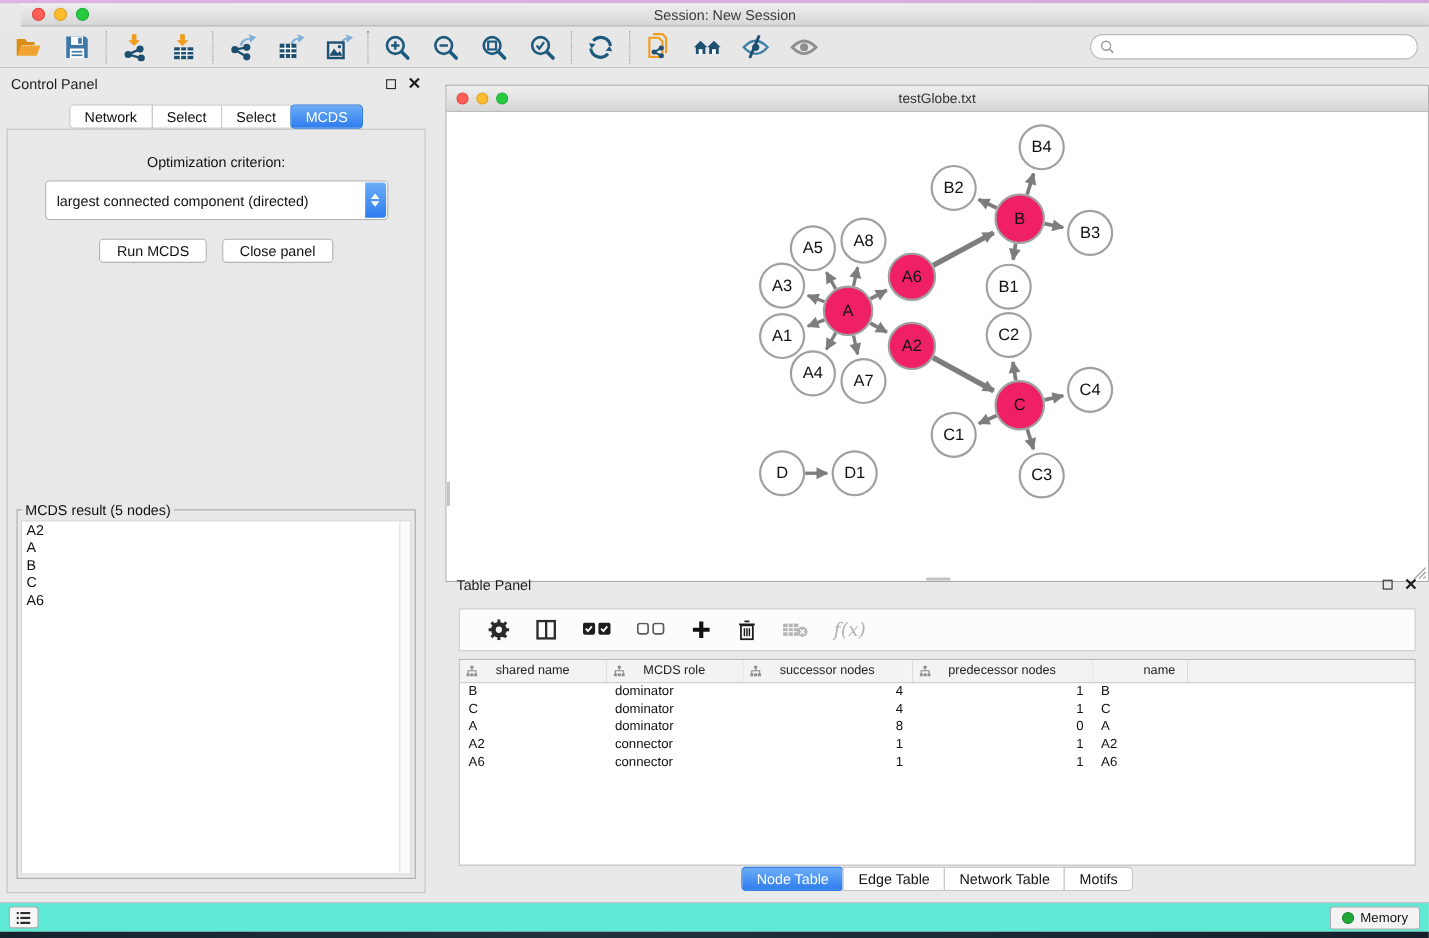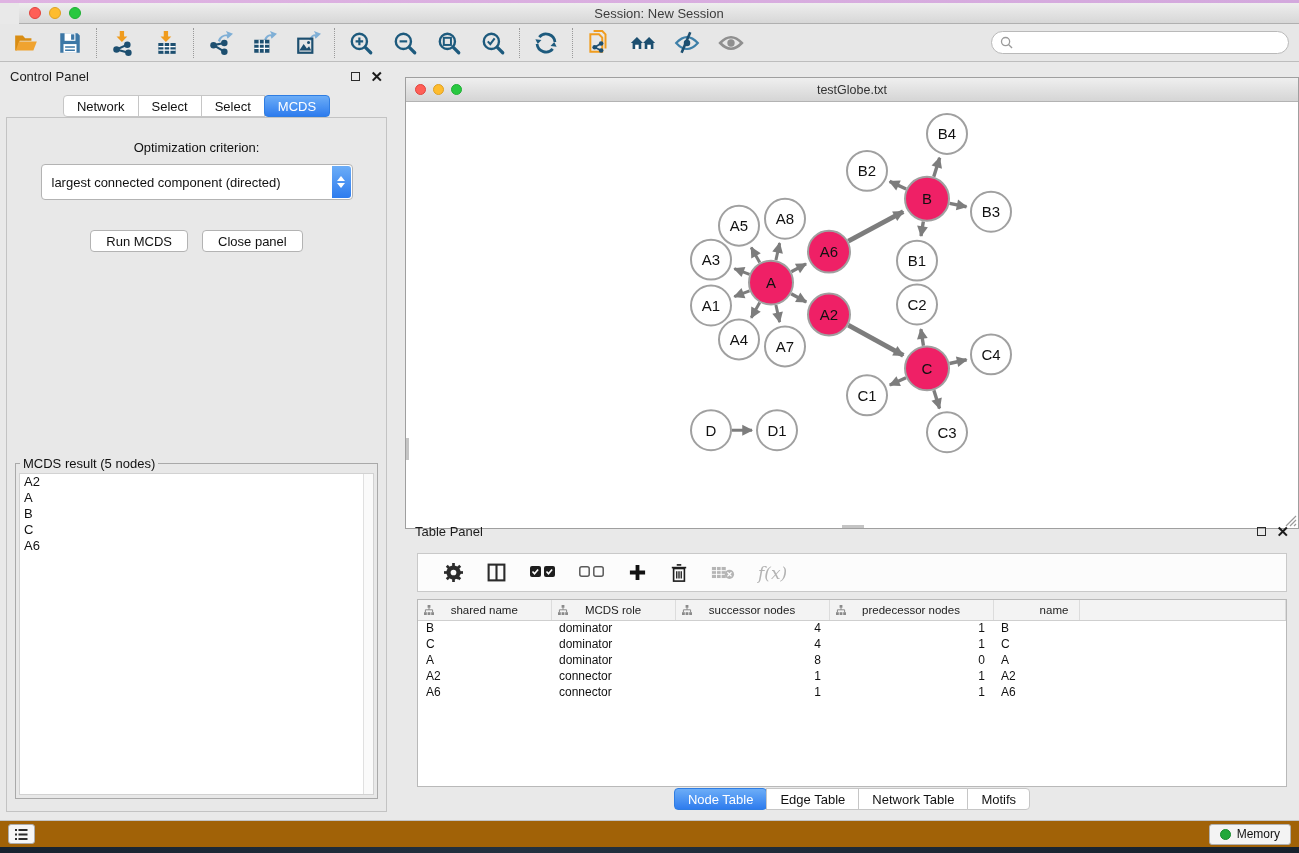--- a/index.html
+++ b/index.html
@@ -50,21 +50,21 @@
   .opt-label { margin-top:22px; text-align:center; font-size:13px; color:#111; }
   .dropdown { margin:9px auto 0; width:312px; height:36px; background:#fff; border:1px solid #b3b3b3;
     border-radius:4px; position:relative; display:flex; align-items:center;
     padding:0 26px 0 10px; font-size:13px; color:#111; }
   .dd-stepper { position:absolute; right:1px; top:1px; bottom:1px; width:19px; border-radius:0 3px 3px 0;
     background:linear-gradient(var(--accent-light),var(--accent)); display:flex; flex-direction:column;
     align-items:center; justify-content:center; gap:2px; }
   .chev { width:0; height:0; border-left:4px solid transparent; border-right:4px solid transparent; }
   .chev.up { border-bottom:5px solid #fff; }
   .chev.down { border-top:5px solid #fff; }
-  .cp-buttons { margin-top:30px; display:flex; justify-content:center; gap:14px; }
+  .cp-buttons { margin-top:17px; display:flex; justify-content:center; gap:14px; }
   .btn { height:22px; background:#fff; border:1px solid #b3b3b3; border-radius:4px;
     font-size:13px; padding:0 15px; color:#111; font-family:inherit; }
   .result-box { position:absolute; left:8px; right:8px; top:338px; bottom:12px;
     border:1px solid #a9a9a9; padding:0; }
   .result-box legend { font-size:13px; margin-left:4px; padding:0 3px; color:#111; }
   .result-list { position:absolute; left:3px; right:3px; top:2px; bottom:3px; background:#fff;
     border:1px solid #d2d2d2; overflow:hidden; }
   .result-scroll { position:absolute; right:0; top:0; bottom:0; width:10px; background:#fafafa; border-left:1px solid #e0e0e0; }
   .result-item { font-size:13px; line-height:16px; padding-left:4px; color:#111; }
 
@@ -96,21 +96,21 @@
   table.node-table { border-collapse:collapse; width:100%; font-size:12px; table-layout:fixed; }
   table.node-table th { background:#f3f3f3; border-right:1px solid #dcdcdc; border-bottom:1px solid #cfcfcf;
     height:20px; font-weight:normal; font-size:11.5px; color:#222; position:relative; padding:0 4px; }
   table.node-table th .th-inner { display:flex; align-items:center; justify-content:center; gap:5px; }
   table.node-table th svg.colicon { position:absolute; left:6px; top:5px; }
   table.node-table td { height:16px; padding:0 8px; color:#111; white-space:nowrap; }
   td.num { text-align:right; padding-right:12px; }
   .tp-tabs { position:absolute; left:0; right:0; top:271px; display:flex; justify-content:center; }
 
   
-  .statusbar { height:27px; background:#a16207; border-top:1px solid #c3c3c3;
+  .statusbar { height:27px; background:#5eead4; border-top:1px solid #c3c3c3;
     display:flex; align-items:center; padding:0 8px; }
   .list-btn { width:27px; height:20px; border:1px solid #adadad; border-radius:3px; background:#f6f6f6;
     display:flex; align-items:center; justify-content:center; }
   .memory-btn { margin-left:auto; height:21px; border:1px solid #b0b0b0; border-radius:3px;
     background:#f3f3f3; display:flex; align-items:center; gap:6px; padding:0 10px; font-size:12px; color:#111; }
   .mem-dot { width:11px; height:11px; border-radius:50%; background:var(--status-green); border:1px solid #158a2c; }
   .desktop-strip-bottom { height:6px; background:linear-gradient(90deg,#17222f,#223140 40%,#16202c); }
 </style>
 </head>
 <body>

